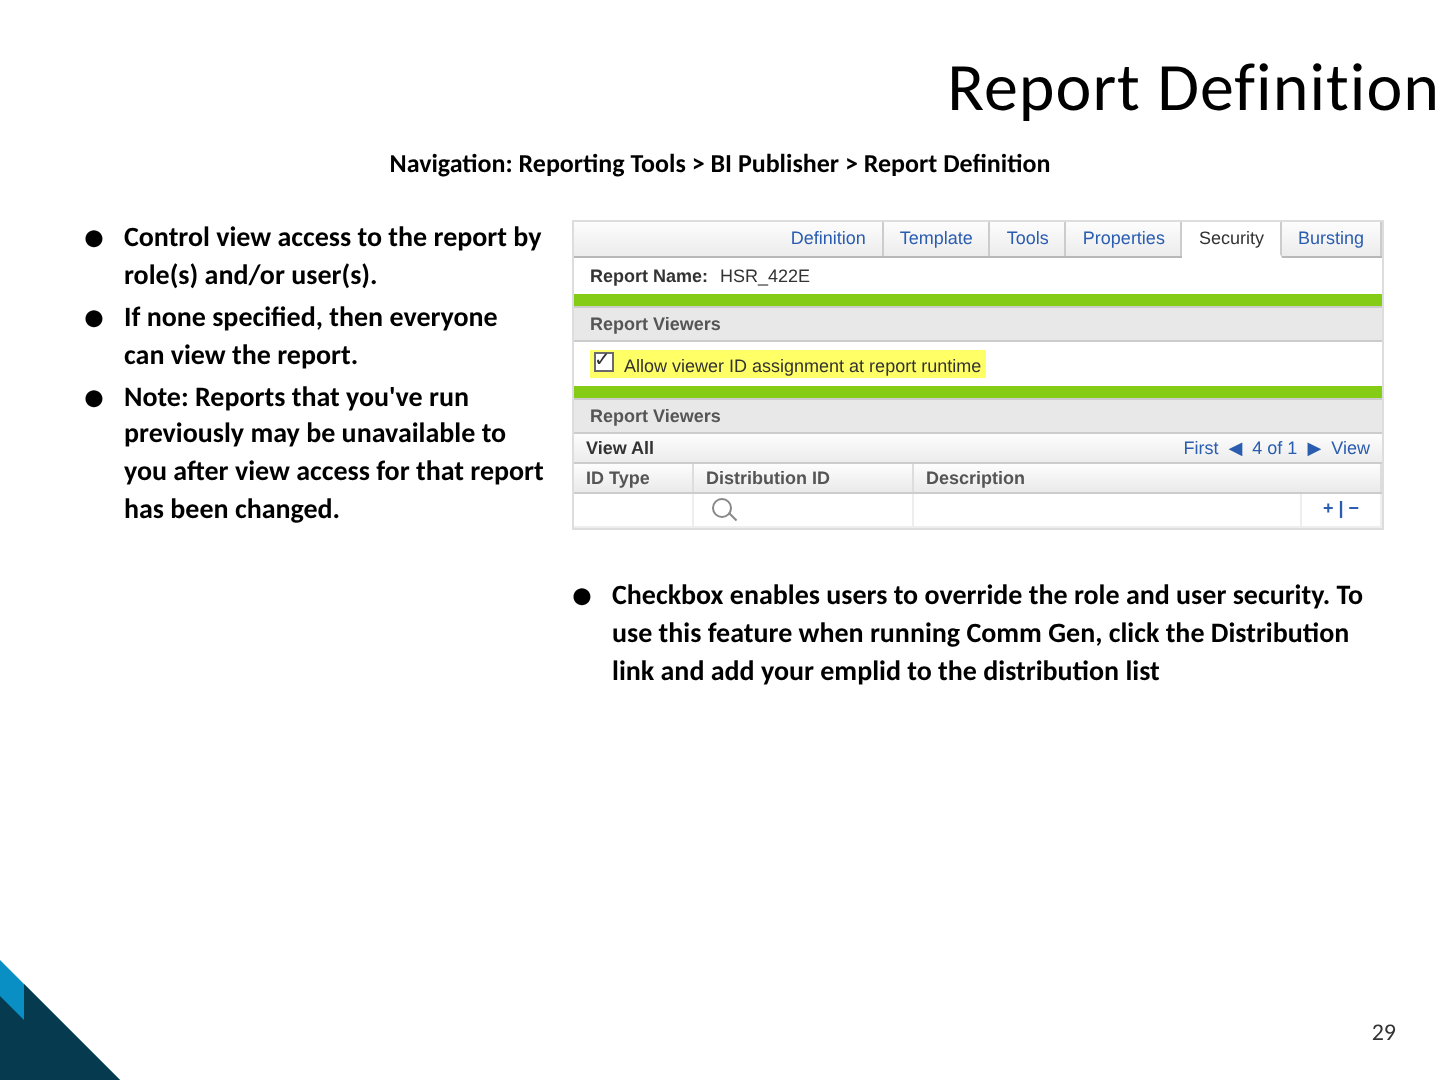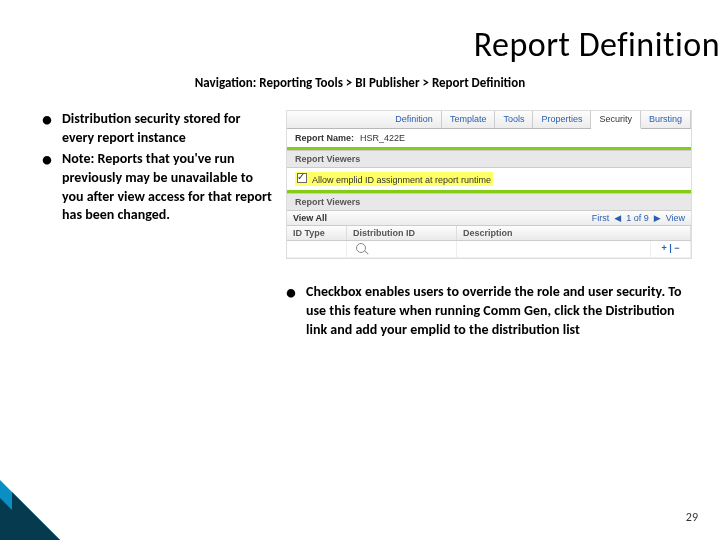--- a/index.html
+++ b/index.html
@@ -104,21 +104,21 @@
   }
   .shot-tab.active {
     background: #fff;
     font-weight: normal;
     color: #333;
     border-bottom: 2px solid #fff;
     margin-bottom: -1px;
   }
   .shot-row {
     padding: 4px 8px;
-    border-bottom: 3px solid #84cc16;
+    border-bottom: 6px solid #84cc16;
     display: flex;
     align-items: center;
     gap: 6px;
   }
   .shot-label { font-weight: bold; white-space: nowrap; }
   .shot-bar {
     background: #e8e8e8;
     font-weight: bold;
     padding: 3px 8px;
     border-top: 1px solid #ccc;
@@ -201,21 +201,22 @@
 
 <div class="corner"></div>
 <div class="corner2"></div>
 
 <h1 class="title">Report Definition</h1>
 <div class="nav">Navigation: Reporting Tools &gt; BI Publisher &gt; Report Definition</div>
 
 <div class="content">
   <div class="left">
     <ul class="bullets">
-      <li>Distribution security stored for every report instance</li>
+      <li>Control view access to the report by role(s) and/or user(s).</li>
+      <li> If none specified, then everyone can view the report.</li>
       <li>Note: Reports that you've run previously may be unavailable to you after view access for that report has been changed.</li>
     </ul>
   </div>
 
   <div class="right">
     <div class="shot">
       <div class="shot-tabs">
         <div class="shot-tab">Definition</div>
         <div class="shot-tab">Template</div>
         <div class="shot-tab">Tools</div>
@@ -224,30 +225,30 @@
         <div class="shot-tab">Bursting</div>
       </div>
       <div class="shot-row">
         <span class="shot-label">Report Name:</span>
         <span>HSR_422E</span>
       </div>
       <div class="shot-bar">Report Viewers</div>
       <div class="shot-row">
         <span class="hl">
           <span class="chk checked"></span>
-          <span>Allow emplid ID assignment at report runtime</span>
+          <span>Allow viewer ID assignment at report runtime</span>
         </span>
       </div>
       <div class="shot-bar">Report Viewers</div>
       <div class="nav-strip">
         <span class="lbl">View All</span>
         <span>
           <span>First</span>
           &nbsp;◀&nbsp;
-          <span>1 of 9</span>
+          <span>4 of 1</span>
           &nbsp;▶&nbsp;
           <span>View</span>
         </span>
       </div>
       <div class="tbl-head">
         <div class="col-a">ID Type</div>
         <div class="col-b">Distribution ID</div>
         <div class="col-c">Description</div>
       </div>
       <div class="tbl-row">

